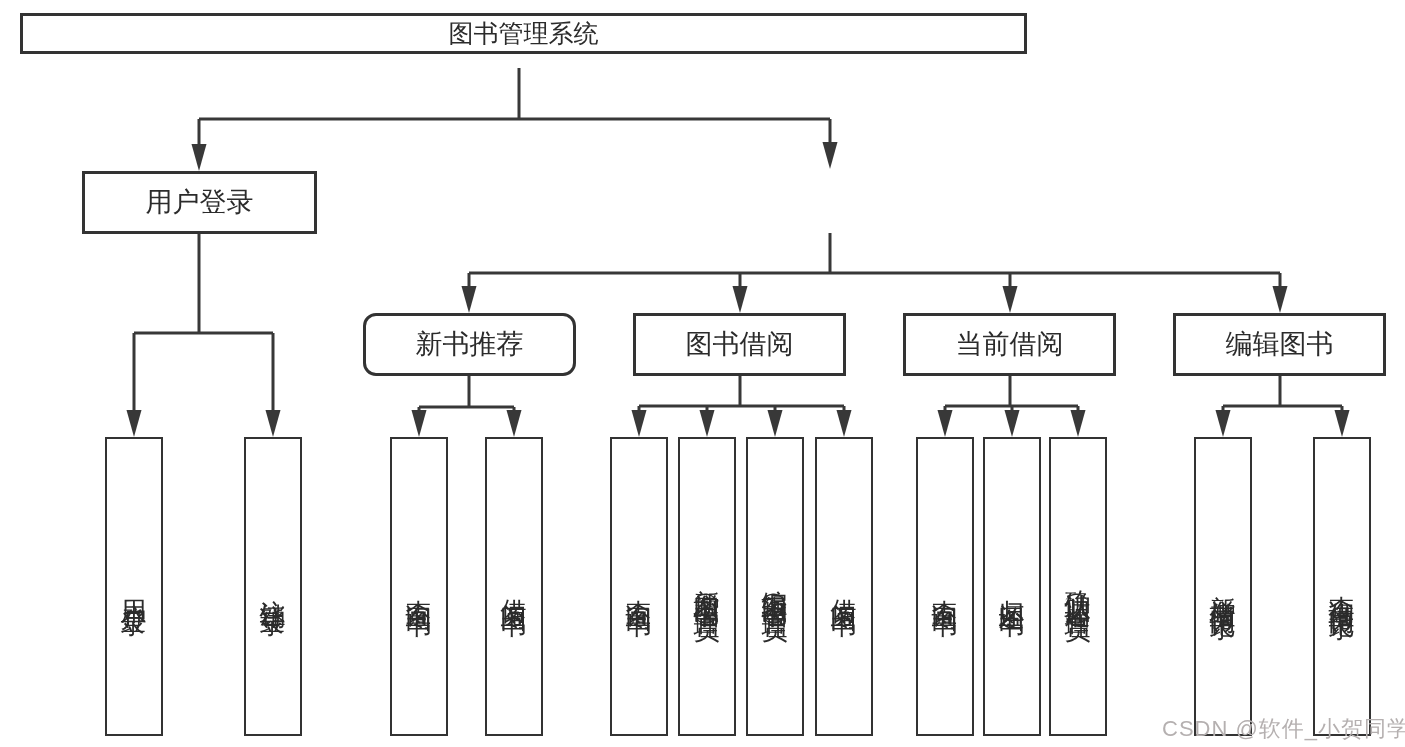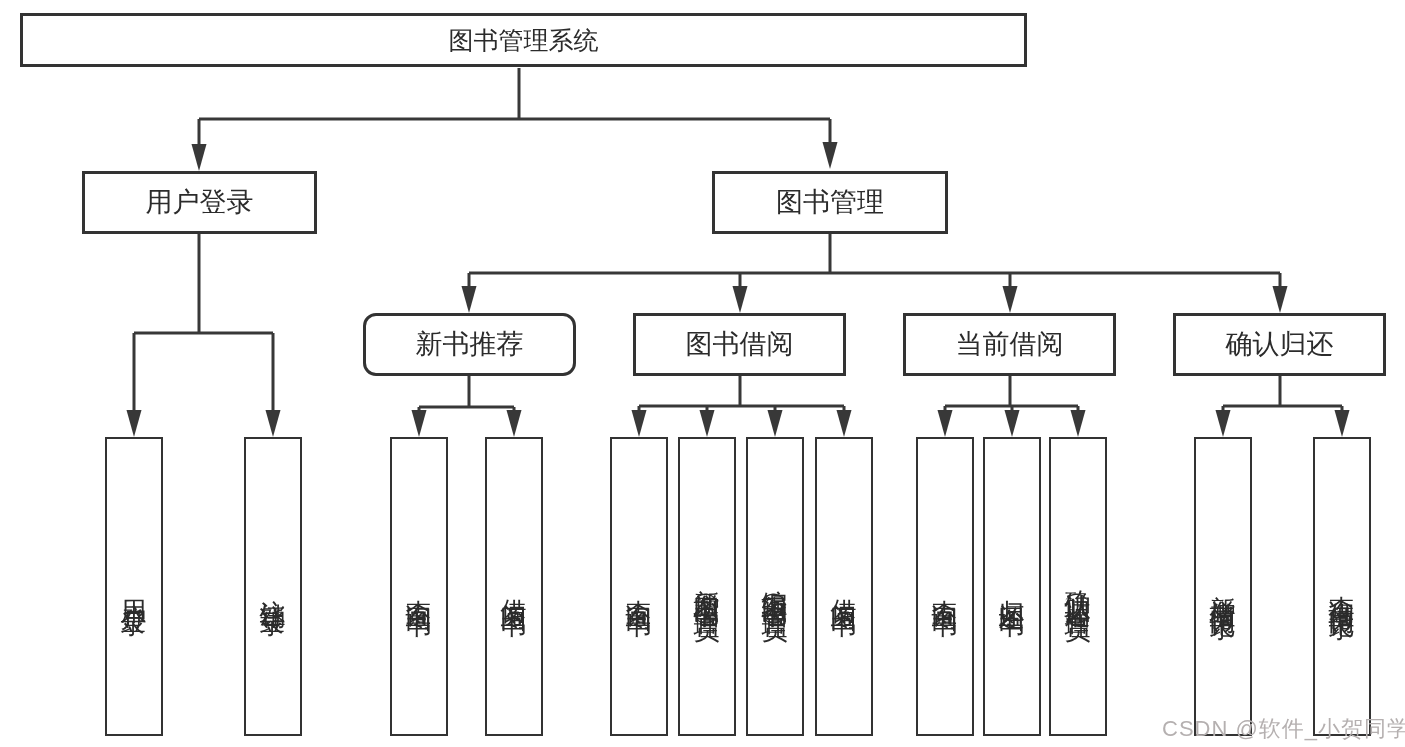--- a/index.html
+++ b/index.html
@@ -20,21 +20,21 @@
   .box {
     position: absolute;
     box-sizing: border-box;
     background: #ffffff;
     border: 3px solid #333333;
     display: flex;
     align-items: center;
     justify-content: center;
   }
   .box span { line-height: 1; white-space: nowrap; }
-  .root { left: 20px; top: 13px; width: 1007px; height: 54px; }
+  .root { left: 20px; top: 13px; width: 1007px; height: 41px; }
   .root span { font-size: 25px; }
   .l2 { top: 171px; width: 235px; height: 63px; }
   .l2 span, .l3 span { font-size: 27px; }
   .l3 { top: 313px; width: 213px; height: 63px; }
   .leaf { top: 437px; width: 58px; height: 299px; border-width: 2.5px; }
   .leaf .v {
     writing-mode: vertical-rl;
     text-orientation: mixed;
     font-size: 26px;
     letter-spacing: 4px;
@@ -94,35 +94,32 @@
     </g>
   </svg>
 
   <div class="box root">
     <span>图书管理系统</span>
   </div>
 
   <div class="box l2" style="left:82px;">
     <span>用户登录</span>
   </div>
-  <div class="box l2" style="left:712px;width:236px;">
-    <span>图书管理</span>
-  </div>
 
   <div class="box l3" style="left:363px;border-radius:13px;">
     <span>新书推荐</span>
   </div>
   <div class="box l3" style="left:633px;">
     <span>图书借阅</span>
   </div>
   <div class="box l3" style="left:903px;text-align:center;">
     <span>当前借阅</span>
   </div>
   <div class="box l3" style="left:1173px;">
-    <span>确认归还</span>
+    <span>编辑图书</span>
   </div>
 
   <div class="box leaf" style="left:105px;">
     <span class="v">用户登录</span>
   </div>
   <div class="box leaf" style="left:244px;">
     <span class="v">注销登录</span>
   </div>
 
   <div class="box leaf" style="left:390px;">

